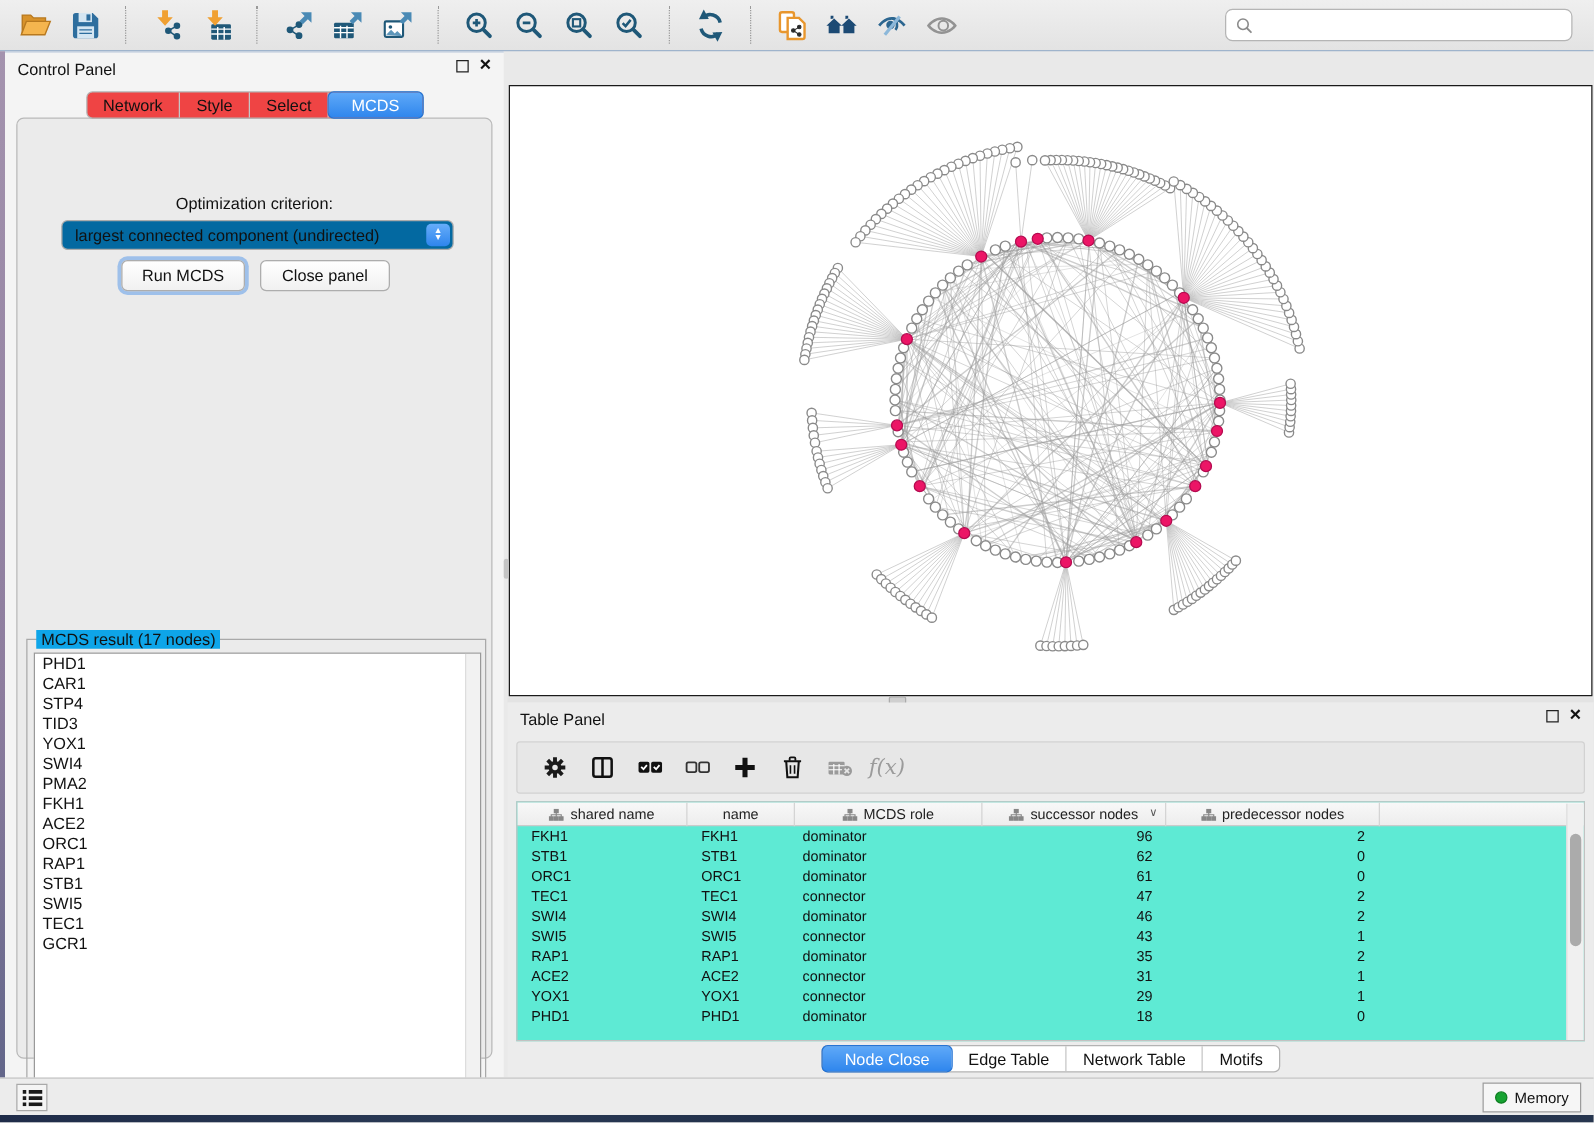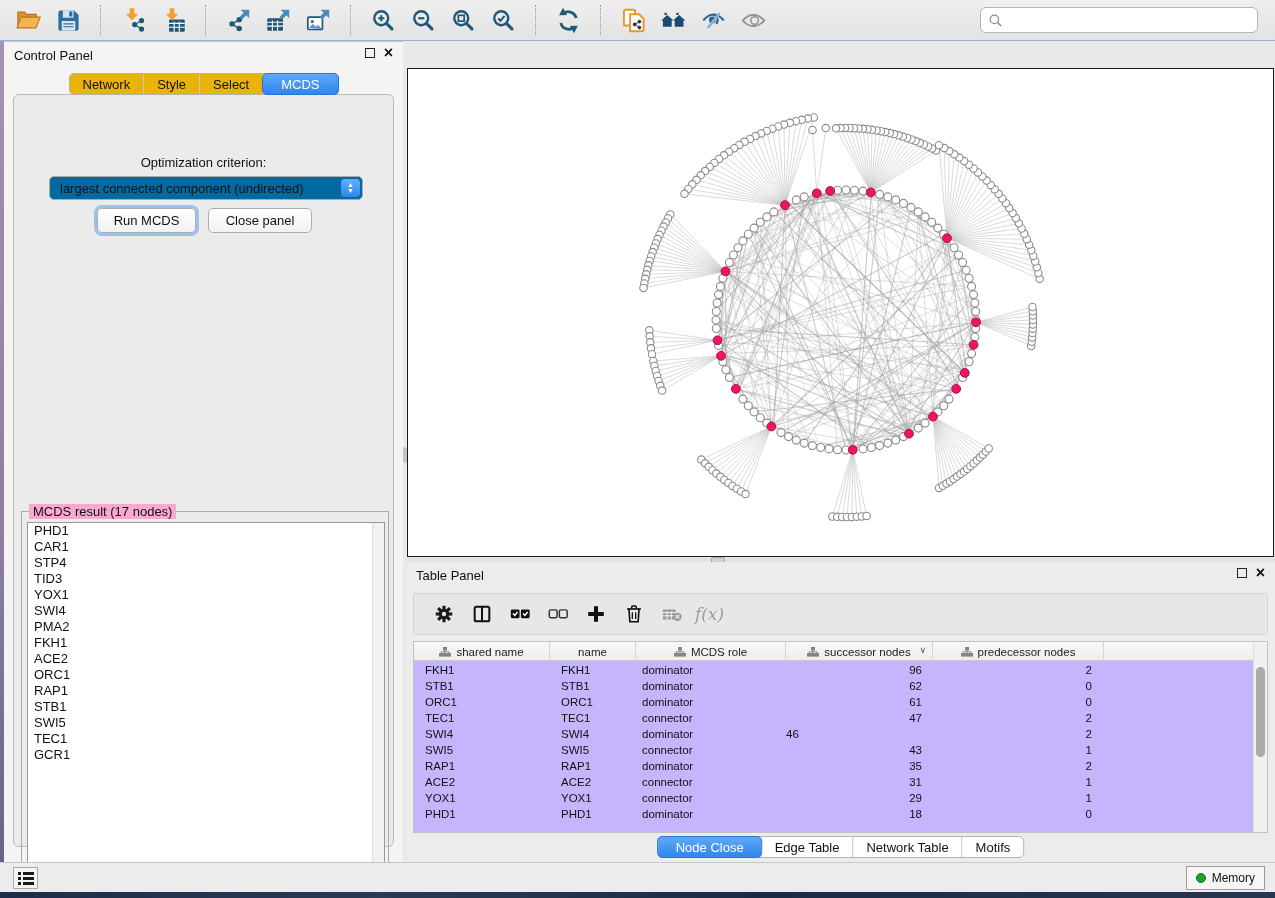--- a/index.html
+++ b/index.html
@@ -26,21 +26,21 @@
 
   
   #control-panel { position:absolute; left:4px; top:41px; width:399px; height:821px; background:#f4f4f4; border-top:1px solid #b7c6da;}
   .panel-title-row { position:relative; height:26px; }
   .panel-title { position:absolute; left:10px; top:6px; font-size:13px; color:#111; }
   .win-btns { position:absolute; right:10px; top:5px; display:flex; gap:9px; align-items:center; }
   .float-btn { width:10px; height:10px; border:1.6px solid #222; background:transparent; }
   .close-btn { font-size:16px; font-weight:bold; color:#111; line-height:12px; }
 
   #cp-tabs { position:absolute; left:50%; top:31px; transform:translateX(-50%); display:flex; height:22px;
-    background:#eab308; border:1px solid #b3b3b3; border-radius:5px; z-index:3; }
+    background:#ef4444; border:1px solid #b3b3b3; border-radius:5px; z-index:3; }
   .seg { padding:0 13px; font-size:13px; color:#111; display:flex; align-items:center; border-right:1px solid #c6c6c6; }
   .seg:last-child { border-right:none; }
   .seg.active { background:linear-gradient(#5fa9f8,#2f86ed); color:#fff; border-radius:5px; margin:-1px;
     border:1px solid #2674d4; padding:0 18px; }
 
   #cp-content { position:absolute; left:9px; top:52px; width:381px; height:753px;
     background:#ebebeb; border:1px solid #b9b9b9; border-radius:6px; }
   #opt-label { position:absolute; left:0; width:100%; top:60px; text-align:center; font-size:13px; color:#111; }
   #criterion-select { position:absolute; left:35px; top:81px; width:314px; height:24px; background:#0369a1;
     border:1px solid #ababab; border-radius:5px; font-size:13px; color:#111; display:flex; align-items:center;
@@ -49,21 +49,21 @@
     background:linear-gradient(#66adf9,#2e85ee); display:flex; flex-direction:column; align-items:center; justify-content:center; }
   #criterion-spin span { color:#fff; font-size:7px; line-height:6px; }
   .btn { position:absolute; top:113px; height:25px; background:linear-gradient(#ffffff,#f1f1f1);
     border:1px solid #adadad; border-radius:5px; font-size:13px; color:#111;
     display:flex; align-items:center; justify-content:center; }
   #run-btn { left:83px; width:99px; box-shadow:0 0 0 3px rgba(106,164,233,.6); }
   #close-panel-btn { left:194px; width:104px; }
 
   #result-group { position:absolute; left:7px; top:416px; width:368px; height:369px;
     border:1px solid #a9a9a9; }
-  #result-title { position:absolute; left:7px; top:-8px; background:#f9a8d4; padding:0 4px; font-size:13px; color:#111; }
+  #result-title { position:absolute; left:7px; top:-8px; background:#0ea5e9; padding:0 4px; font-size:13px; color:#111; }
   #result-list { position:absolute; left:5px; top:10px; width:358px; height:353px; background:#fff;
     border:1px solid #999; overflow:hidden; }
   #result-scroll { position:absolute; right:0; top:0; width:12px; height:100%; background:#f2f2f2; border-left:1px solid #ddd; }
   .result-item { font-size:13px; color:#111; line-height:16px; padding-left:6px; }
 
   
   #network-panel { position:absolute; left:406px; top:43px; width:869px; height:519px; }
   #net-titlebar { position:absolute; left:0; top:0; width:100%; height:25px;
     background:linear-gradient(#f0f0f0,#dedede); border-bottom:1px solid #a8a8a8; }
   .light { position:absolute; top:6px; width:13px; height:13px; border-radius:50%; }
@@ -77,21 +77,21 @@
   #v-splitter-handle { position:absolute; left:403px; top:447px; width:4px; height:16px; background:#c4c4c4; border-radius:2px; }
 
   
   #table-panel { position:absolute; left:406px; top:562px; width:869px; height:300px; background:#ececec; }
   #tp-toolbar { position:absolute; left:7px; top:31px; width:855px; height:42px; background:#e7e7e7;
     border:1px solid #d2d2d2; border-radius:3px; display:flex; align-items:center; padding-left:14px; gap:7px; }
   .tp-btn { width:31px; height:32px; display:flex; align-items:center; justify-content:center; }
   .tp-btn svg { width:22px; height:22px; }
   .fx-glyph { font-family:"DejaVu Serif",serif; font-style:italic; font-size:17px; color:#9b9b9b; }
 
-  #tp-table { position:absolute; left:7px; top:79px; width:855px; height:192px; background:#c4b5fd; border:1px solid #c2c2c2; }
+  #tp-table { position:absolute; left:7px; top:79px; width:855px; height:192px; background:#5eead4; border:1px solid #c2c2c2; }
   #tp-header { position:absolute; left:0; top:0; height:19px; width:100%; background:linear-gradient(#f8f8f8,#ededed);
     border-bottom:1px solid #cbcbcb; display:flex; }
   .th { height:19px; border-right:1px solid #d4d4d4; display:flex; align-items:center; justify-content:center;
     font-size:11.5px; color:#222; gap:5px; position:relative; }
   .th svg { width:12px; height:10px; }
   .sort-arrow { position:absolute; right:6px; top:3px; font-size:9px; color:#555; }
   #tp-rows { position:absolute; left:0; top:20px; width:100%; }
   .tr { display:flex; height:16px; }
   .td { font-size:11.5px; color:#111; line-height:16px; white-space:nowrap; overflow:hidden; }
   #tp-scroll { position:absolute; right:0; top:1px; width:14px; height:189px; background:#f0f0f0; border-left:1px solid #ddd; }
@@ -1158,21 +1158,21 @@
             <div class="td" style="width: 136px; text-align: left; padding-left: 11px;">TEC1</div>
             <div class="td" style="width: 86px; text-align: left; padding-left: 11px;">TEC1</div>
             <div class="td" style="width: 150px; text-align: left; padding-left: 6px;">connector</div>
             <div class="td" style="width: 147px; text-align: right; padding-right: 11px;">47</div>
             <div class="td" style="width: 171px; text-align: right; padding-right: 12px;">2</div>
           </div>
           <div class="tr">
             <div class="td" style="width: 136px; text-align: left; padding-left: 11px;">SWI4</div>
             <div class="td" style="width: 86px; text-align: left; padding-left: 11px;">SWI4</div>
             <div class="td" style="width: 150px; text-align: left; padding-left: 6px;">dominator</div>
-            <div class="td" style="width: 147px; text-align: left; padding-right: 11px;">46</div>
+            <div class="td" style="width: 147px; text-align: right; padding-right: 11px;">46</div>
             <div class="td" style="width: 171px; text-align: right; padding-right: 12px;">2</div>
           </div>
           <div class="tr">
             <div class="td" style="width: 136px; text-align: left; padding-left: 11px;">SWI5</div>
             <div class="td" style="width: 86px; text-align: left; padding-left: 11px;">SWI5</div>
             <div class="td" style="width: 150px; text-align: left; padding-left: 6px;">connector</div>
             <div class="td" style="width: 147px; text-align: right; padding-right: 11px;">43</div>
             <div class="td" style="width: 171px; text-align: right; padding-right: 12px;">1</div>
           </div>
           <div class="tr">

